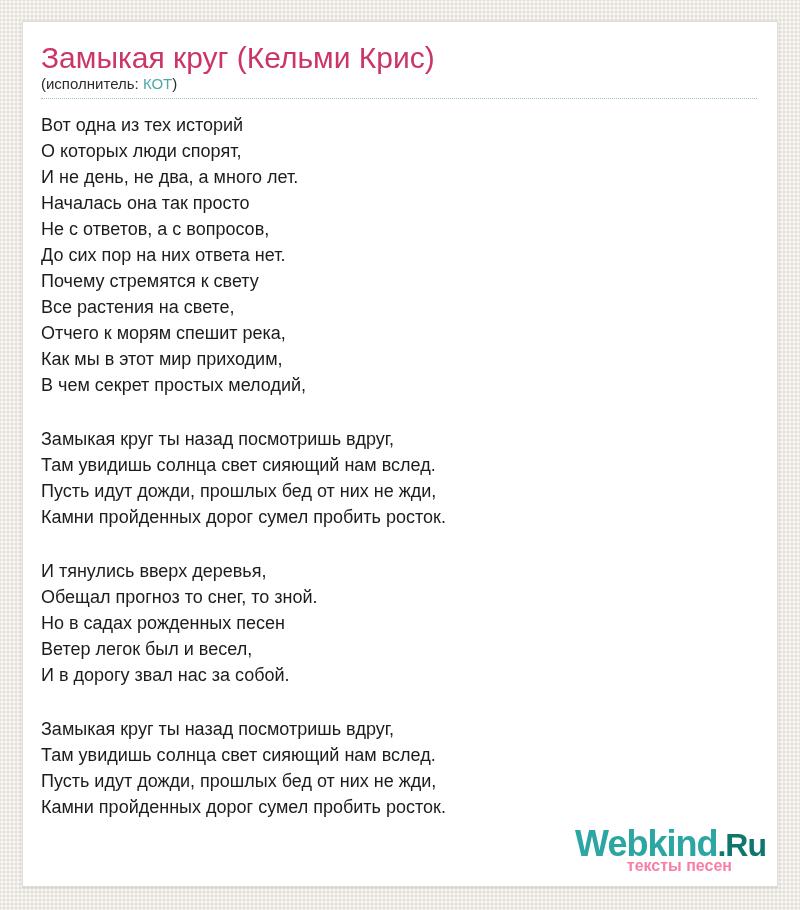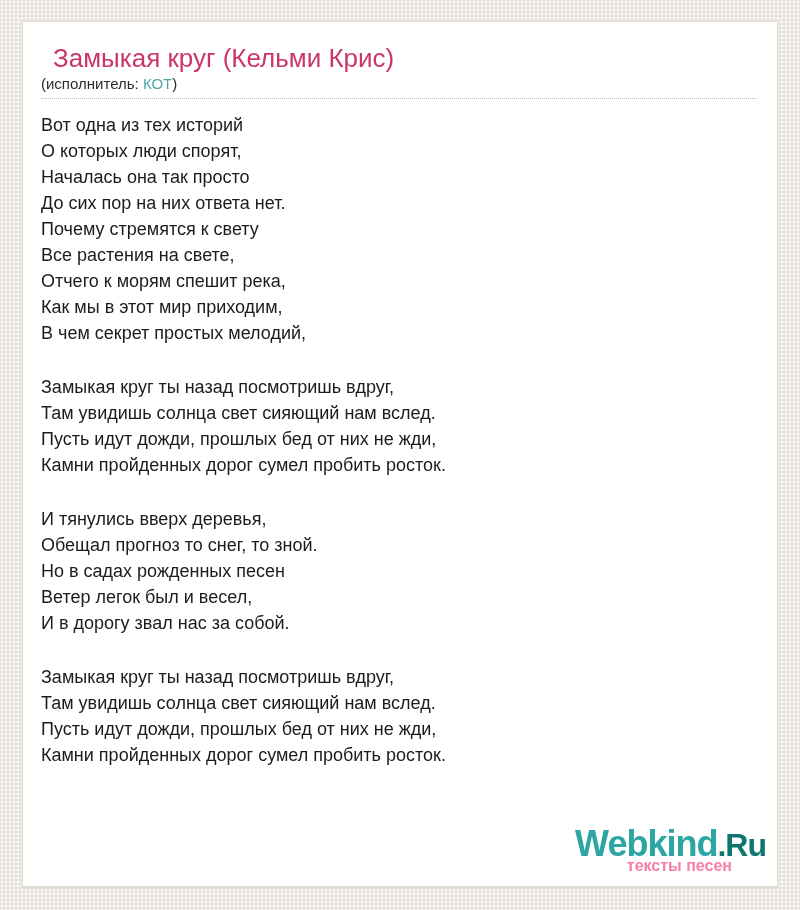--- a/index.html
+++ b/index.html
@@ -21,26 +21,25 @@
   .sheet {
     position: absolute;
     left: 22px; top: 21px;
     width: 756px; height: 866px;
     background: #ffffff;
     border: 1px solid #dfdbd5;
     box-shadow: 0 1px 2px rgba(120,110,95,0.18);
     padding: 22px 20px 20px 18px;
   }
   .title {
-    font-size: 26px;
+    font-size: 30px;
     line-height: 28px;
     font-weight: 400;
     color: #cb3667;
     letter-spacing: 0;
-    margin-left: 12px;
   }
   .artist-line {
     margin-top: 3px;
     font-size: 15px;
     line-height: 18px;
     color: #2b2b2b;
   }
   .artist-link {
     color: #4fa8a6;
     text-decoration: none;
@@ -95,21 +94,23 @@
     <h1 class="title">Замыкая круг (Кельми Крис)</h1>
 
     <div class="artist-line"><span>(исполнитель: </span><a class="artist-link">КОТ</a><span>)</span></div>
 
     <div class="separator"></div>
 
     <div class="lyrics">
         <div class="stanza">
           <div class="lyric-line">Вот одна из тех историй</div>
           <div class="lyric-line">О которых люди спорят,</div>
+          <div class="lyric-line">И не день, не два, а много лет.</div>
           <div class="lyric-line">Началась она так просто</div>
+          <div class="lyric-line">Не с ответов, а с вопросов,</div>
           <div class="lyric-line">До сих пор на них ответа нет.</div>
           <div class="lyric-line">Почему стремятся к свету</div>
           <div class="lyric-line">Все растения на свете,</div>
           <div class="lyric-line">Отчего к морям спешит река,</div>
           <div class="lyric-line">Как мы в этот мир приходим,</div>
           <div class="lyric-line">В чем секрет простых мелодий,</div>
         </div>
         <div class="stanza">
           <div class="lyric-line">Замыкая круг ты назад посмотришь вдруг,</div>
           <div class="lyric-line">Там увидишь солнца свет сияющий нам вслед.</div>

